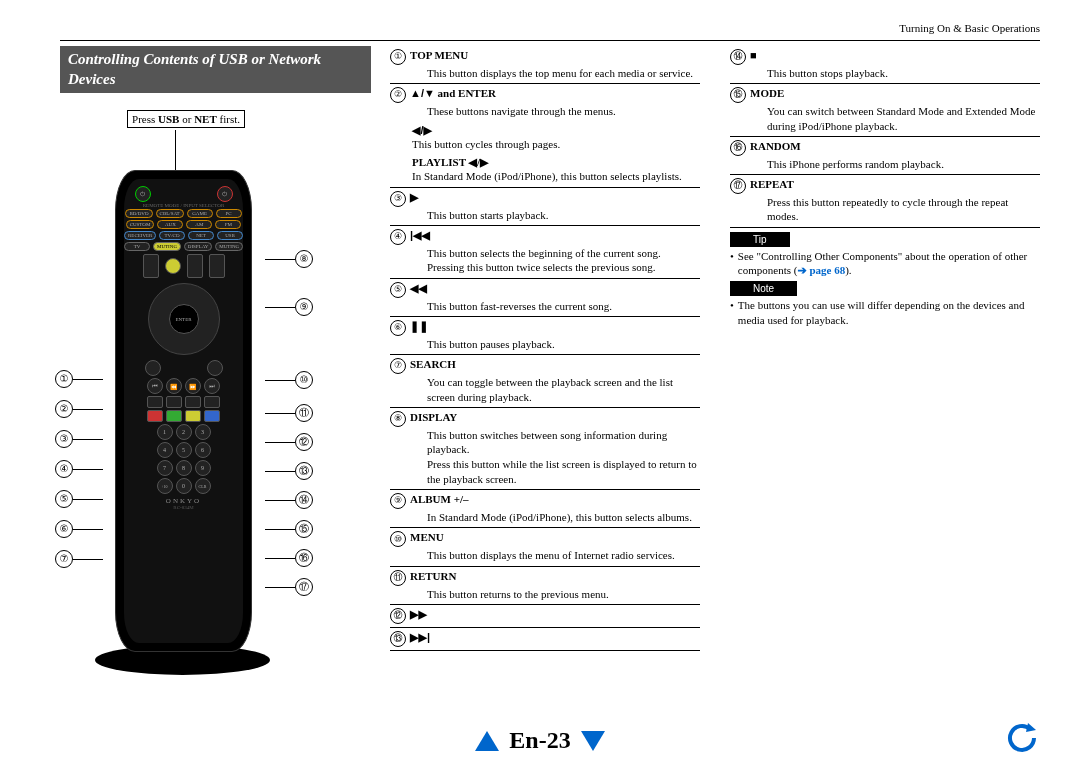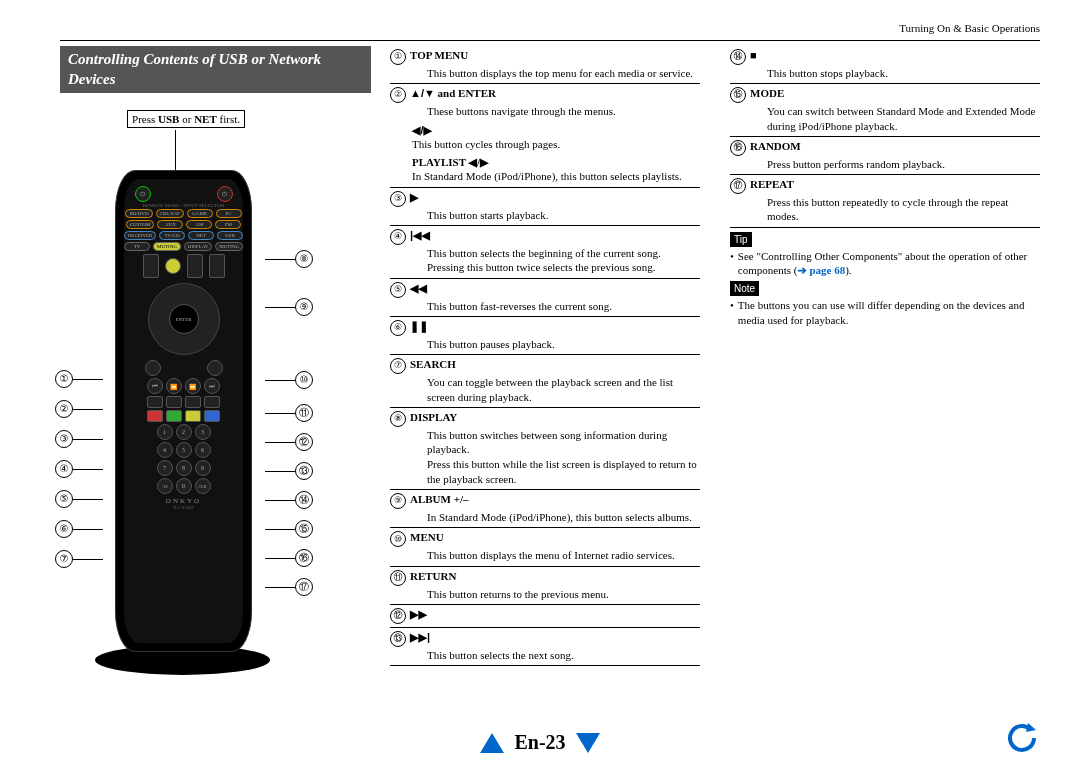--- a/index.html
+++ b/index.html
@@ -37,24 +37,24 @@
 .col{position:absolute;top:46px;width:310px;font-size:11px;line-height:1.3}
 .col1{left:390px}
 .col2{left:730px}
 .item{border-bottom:1px solid #000;padding:2px 0 3px 0}
 .item .hd{display:flex;align-items:flex-start;gap:4px}
 .item .hd .cnum{flex:0 0 auto;margin-top:1px;width:14px;height:14px;font-size:9px}
 .item .hd b{font-size:11px}
 .item .desc{margin-left:37px;margin-top:1px}
 .sub{margin-left:22px;margin-top:4px}
 .sub b{font-size:11px}
-.tag{display:inline-block;background:#000;color:#fff;font-size:10px;padding:1px 4px;margin-top:4px;font-family:Arial,sans-serif}
+.tag{display:inline-block;background:#000;color:#fff;font-size:10px;padding:1px 23px;margin-top:4px;font-family:Arial,sans-serif}
 .bullet{display:flex;gap:4px;margin-top:2px;font-size:11px}
 .link{color:#06c;font-weight:bold}
-.footer{position:absolute;bottom:10px;left:0;right:0;display:flex;align-items:center;justify-content:center;gap:10px;font-weight:bold;font-size:20px}
+.footer{position:absolute;bottom:10px;left:0;right:0;display:flex;align-items:center;justify-content:center;gap:10px;font-weight:bold;font-size:24px}
 .tri-up{width:0;height:0;border-left:12px solid transparent;border-right:12px solid transparent;border-bottom:20px solid #06c}
 .tri-dn{width:0;height:0;border-left:12px solid transparent;border-right:12px solid transparent;border-top:20px solid #06c}
 .back-icon{position:absolute;bottom:8px;right:40px;width:36px;height:36px}
 .back-icon svg{width:100%;height:100%}
 .sym{font-family:Arial,sans-serif}
 </style>
 </head>
 <body>
 
 <div class="page">
@@ -319,21 +319,20 @@
         <div class="hd">
           <span class="cnum">⑫</span>
           <b class="sym">▶▶</b>
         </div>
       </div>
     <div class="item">
         <div class="hd">
           <span class="cnum">⑬</span>
           <b class="sym">▶▶|</b>
         </div>
-        <div class="desc">This button selects the next song.</div>
       </div>
   </div>
 
   <div class="col col2">
     <div class="item">
         <div class="hd">
           <span class="cnum">⑭</span>
           <b class="sym">■</b>
         </div>
         <div class="desc">This button stops playback.</div>
@@ -343,21 +342,21 @@
           <span class="cnum">⑮</span>
           <b>MODE</b>
         </div>
         <div class="desc">You can switch between Standard Mode and Extended Mode during iPod/iPhone playback.</div>
       </div>
     <div class="item">
         <div class="hd">
           <span class="cnum">⑯</span>
           <b>RANDOM</b>
         </div>
-        <div class="desc">Press button performs random playback.</div>
+        <div class="desc">This iPhone performs random playback.</div>
       </div>
     <div class="item">
         <div class="hd">
           <span class="cnum">⑰</span>
           <b>REPEAT</b>
         </div>
         <div class="desc">Press this button repeatedly to cycle through the repeat modes.</div>
       </div>
 
     <div class="tag">Tip</div>

